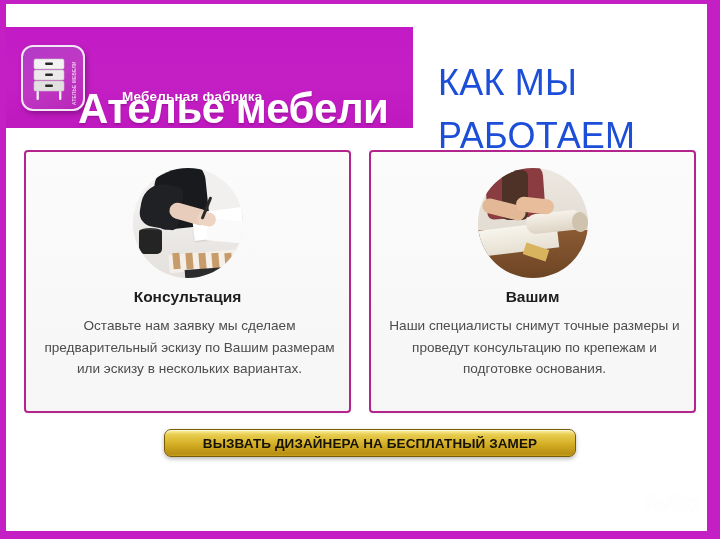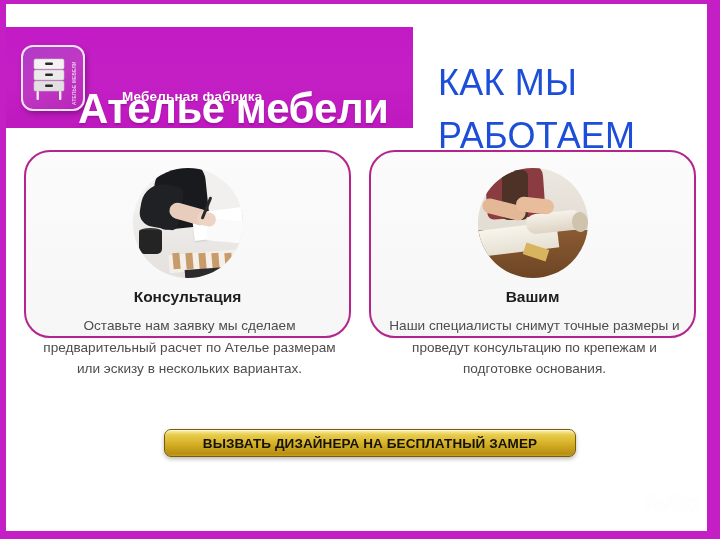--- a/index.html
+++ b/index.html
@@ -124,24 +124,24 @@
     position: absolute;
     left: 0;
     top: 150px;
     width: 720px;
     height: 265px;
   }
   .card {
     position: absolute;
     top: 0;
     width: 327px;
-    height: 188px;
+    height: 263px;
     background: linear-gradient(180deg,#fbfbfb 0%,#f6f6f6 100%);
     border: 2px solid #B3248C;
-    border-radius: 26px;
+    border-radius: 4px;
     box-sizing: border-box;
     box-shadow: 0 1px 2px rgba(0,0,0,.05);
   }
   .card-1 { left: 24px; }
   .card-2 { left: 369px; }
 
   .card-photo {
     position: absolute;
     left: 50%;
     top: 16px;
@@ -302,21 +302,21 @@
           <div class="ph p1-swatch-bar"></div>
           <div class="ph p1-sw" style="left:40px"></div>
           <div class="ph p1-sw" style="left:53px"></div>
           <div class="ph p1-sw" style="left:66px"></div>
           <div class="ph p1-sw" style="left:79px"></div>
           <div class="ph p1-sw" style="left:92px"></div>
           <div class="ph p1-dark"></div>
         </div>
       </div>
       <div class="card-title">Консультация</div>
-      <div class="card-text">Оставьте нам заявку мы сделаем предварительный расчет по Ателье размерам или эскизу в нескольких вариантах.</div>
+      <div class="card-text">Оставьте нам заявку мы сделаем предварительный эскизу по Вашим размерам или эскизу в нескольких вариантах.</div>
     </div>
 
     <div class="card card-2">
       <div class="card-photo">
         <div class="ph photo2">
           <div class="ph p2-wall"></div>
           <div class="ph p2-table"></div>
           <div class="ph p2-shirt"></div>
           <div class="ph p2-apron"></div>
           <div class="ph p2-sheet"></div>

